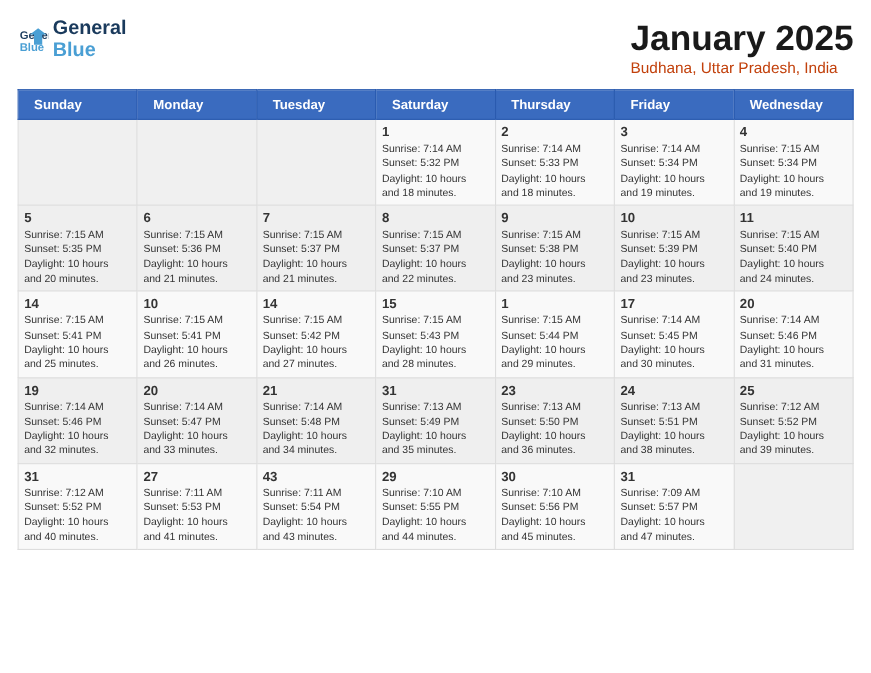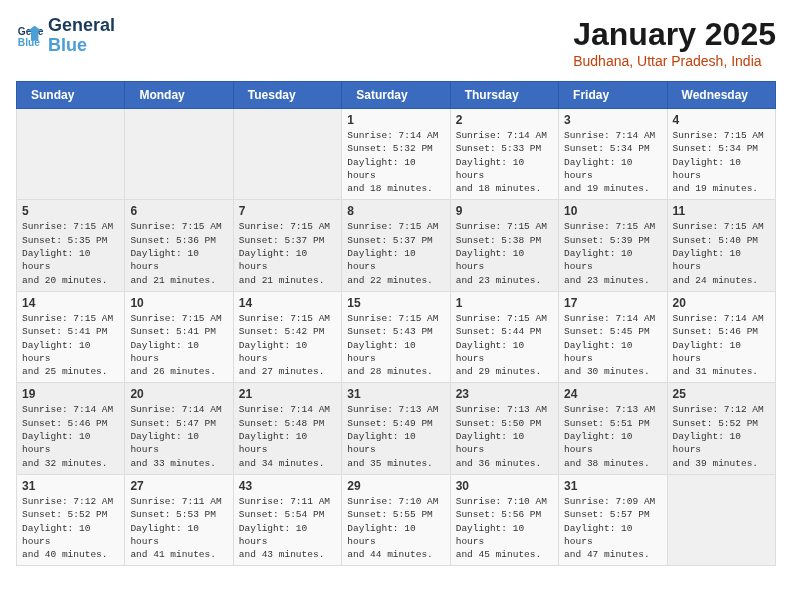--- a/index.html
+++ b/index.html
@@ -78,21 +78,20 @@
     .day-num {
       font-weight: bold;
       font-size: 12px;
       display: block;
       margin-bottom: 2px;
     }
     .day-info {
       font-size: 9.5px;
       line-height: 1.4;
       color: #333;
-      font-family: Liberation Mono, monospace;
     }
     .empty-cell {
       background: #f0f0f0 !important;
     }
   </style>
 </head>
 <body>
 
 <div class="header">
   <div class="logo">

